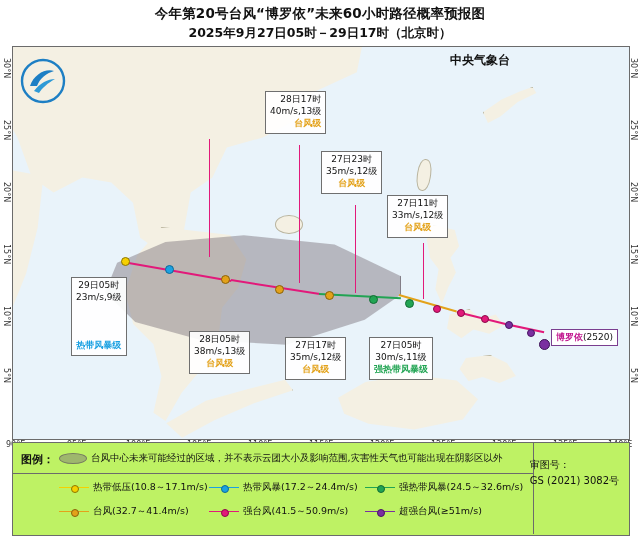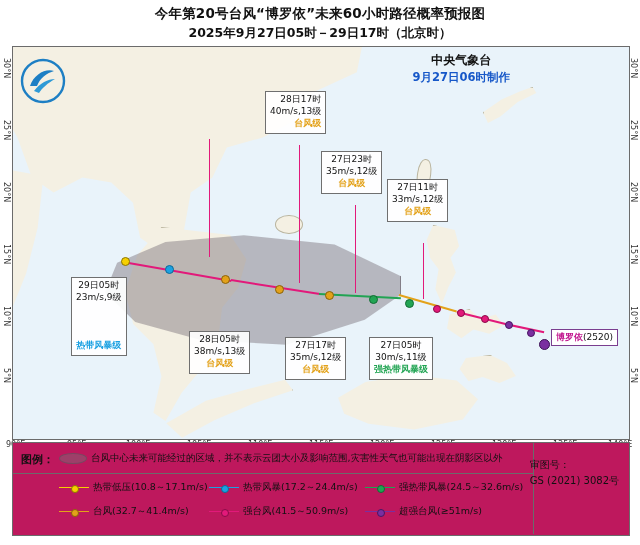--- a/index.html
+++ b/index.html
@@ -77,21 +77,21 @@
     position:absolute;
     border:1px solid #7a3d8f;
     background:#fff;
     font-size:9px;padding:1px 4px;color:#111;white-space:nowrap;
   }
   .tc-label b{color:#c2178f;}
 
   
   .legend{
     position:absolute;left:12px;top:442px;width:616px;height:92px;
-    border:1px solid #6b6b6b;background:#be185d;
+    border:1px solid #6b6b6b;background:#bef264;
   }
   .legend-title{
     position:absolute;left:8px;top:9px;font-size:11px;font-weight:bold;color:#111;
   }
   .legend-note{
     position:absolute;left:48px;top:9px;font-size:9.5px;color:#111;white-space:nowrap;
   }
   .legend-ellipse{
     position:absolute;left:46px;top:10px;width:26px;height:9px;border-radius:50%;
     background:rgba(120,110,120,.45);border:1px solid rgba(90,80,90,.6);
@@ -194,21 +194,21 @@
     <div class="callout" style="left:252px;top:44px;text-align:right;">
       <div class="l1">28日17时</div>
       <div class="l2">40m/s,13级</div>
       <div class="l3 c-typhoon">台风级</div>
     </div>
     <div class="callout" style="left:308px;top:104px;">
       <div class="l1">27日23时</div>
       <div class="l2">35m/s,12级</div>
       <div class="l3 c-typhoon">台风级</div>
     </div>
-    <div class="callout" style="left:374px;top:132px;">
+    <div class="callout" style="left:374px;top:148px;">
       <div class="l1">27日11时</div>
       <div class="l2">33m/s,12级</div>
       <div class="l3 c-typhoon">台风级</div>
     </div>
     <div class="callout" style="left:58px;top:230px;">
       <div class="l1">29日05时</div>
       <div class="l2">23m/s,9级</div>
       <div class="l3 c-trop-storm">热带风暴级</div>
     </div>
     <div class="callout" style="left:176px;top:284px;">
@@ -236,21 +236,20 @@
   <div class="logo">
     <svg width="46" height="46" viewBox="0 0 46 46">
       <circle cx="23" cy="23" r="21" fill="none" stroke="#1d7fc4" stroke-width="2.4"></circle>
       <path d="M10 28 C14 16,26 10,34 13 C27 15,20 20,17 28 Z" fill="#1d7fc4"></path>
       <path d="M14 33 C20 25,28 21,35 21 C28 25,22 30,19 35 Z" fill="#2e9ad6"></path>
     </svg>
   </div>
 
   <div class="agency">
     <div class="agency-name">中央气象台</div>
-    <div class="agency-date">9月27日06时制作</div>
   </div>
 
   <div class="axis-label" style="left:6px;top:440px;">90°E</div>
   <div class="axis-label" style="left:67px;top:440px;">95°E</div>
   <div class="axis-label" style="left:126px;top:440px;">100°E</div>
   <div class="axis-label" style="left:187px;top:440px;">105°E</div>
   <div class="axis-label" style="left:248px;top:440px;">110°E</div>
   <div class="axis-label" style="left:309px;top:440px;">115°E</div>
   <div class="axis-label" style="left:370px;top:440px;">120°E</div>
   <div class="axis-label" style="left:431px;top:440px;">125°E</div>

